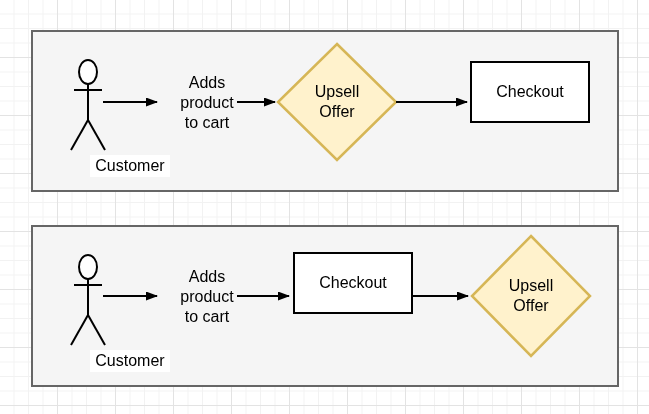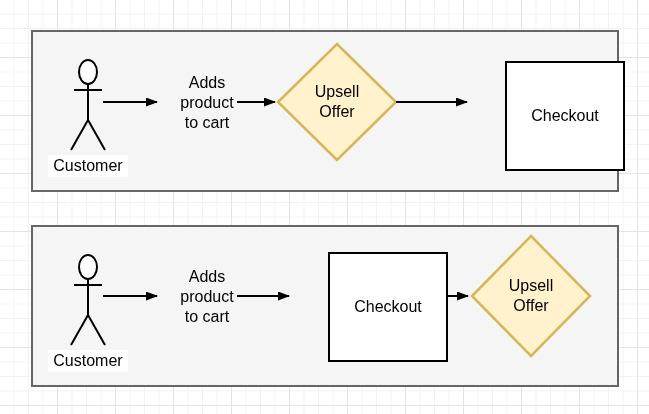--- a/index.html
+++ b/index.html
@@ -38,32 +38,31 @@
     width: 649px;
     height: 414px;
   }
   .label {
     position: absolute;
     font-size: 16px;
     line-height: 20px;
     text-align: center;
     white-space: normal;
   }
-  .actor-label { background: #ffffff; padding: 1px 0; }
+  .actor-label { background: #ffffff; padding: 1px 0; margin-left: 42px; }
   .process-box {
     position: absolute;
     width: 120px;
-    height: 110px;
+    height: 62px;
     background: #ffffff;
     border: 2px solid #000000;
     display: flex;
     align-items: center;
     justify-content: center;
     font-size: 16px;
-    margin-left: 35px;
   }
 </style>
 </head>
 <body>
 
 <div class="canvas">
 
   <div class="group-box top"></div>
   <div class="group-box bottom"></div>
 

